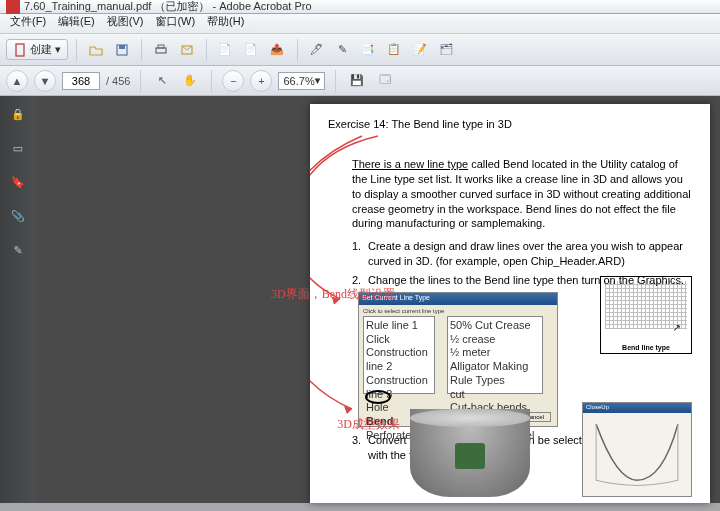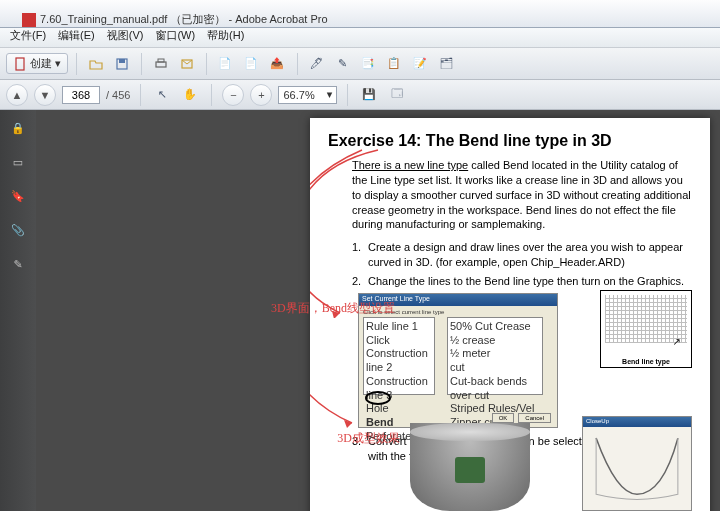--- a/index.html
+++ b/index.html
@@ -1,36 +1,36 @@
 <!DOCTYPE html>
 <html><head>
 <meta charset="utf-8">
 <style>
 *{margin:0;padding:0;box-sizing:border-box;font-family:"Microsoft YaHei",Arial,sans-serif;font-size:11px}
 body{width:720px;height:511px;background:#a7a9ac;overflow:hidden}
-.titlebar{background:linear-gradient(#fdfdfe,#e3e8ef);height:28px;display:flex;align-items:flex-end;padding:0 22px;border-bottom:1px solid #9ca8b8}
+.titlebar{background:linear-gradient(#fdfdfe,#e3e8ef);height:14px;display:flex;align-items:center;padding:0 6px;border-bottom:1px solid #9ca8b8}
 .titlebar .ico{width:14px;height:14px;background:#c33;margin-right:4px}
 .titlebar .ttl{color:#333;font-size:11px}
 .menubar{background:linear-gradient(#f7f9fb,#e6ebef);height:20px;display:flex;align-items:flex-start;border-bottom:1px solid #c8cdd3;padding:0 4px}
 .menubar span{padding:0 6px;color:#222;cursor:default}
 .toolbar{background:linear-gradient(#f3f5f7,#dde2e8);height:32px;display:flex;align-items:center;border-bottom:1px solid #b7bdc5;padding:0 6px;gap:4px}
 .tbtn{width:22px;height:22px;border:1px solid transparent;border-radius:3px;display:flex;align-items:center;justify-content:center;color:#44536a}
 .sep{width:1px;height:22px;background:#c6cdd6;margin:0 4px}
 .create{display:flex;align-items:center;background:linear-gradient(#fbfcfd,#e5eaef);border:1px solid #b6becb;border-radius:3px;padding:2px 6px;gap:3px;color:#333}
 .pgbar{background:linear-gradient(#f1f3f6,#dbe0e6);height:30px;display:flex;align-items:center;border-bottom:1px solid #b7bdc5;padding:0 6px;gap:6px}
 .rnd{width:22px;height:22px;border:1px solid #c5ccd6;border-radius:11px;background:linear-gradient(#fff,#e5eaef);display:flex;align-items:center;justify-content:center;color:#555}
 .pginput{width:38px;height:18px;border:1px solid #9aa4b2;background:#fff;text-align:center;font-size:11px}
 .pgof{color:#555;font-size:11px}
-.zoomsel{height:18px;border:1px solid #9aa4b2;background:#fff;display:flex;align-items:center;padding:0 4px;gap:12px;font-size:11px;color:#333}
+.zoomsel{height:18px;border:1px solid #9aa4b2;background:#fff;display:flex;align-items:center;padding:0 4px;gap:0;font-size:11px;color:#333}
 .workspace{display:flex;height:407px;background:#4a4a4a}
 .sidebar{width:36px;background:linear-gradient(90deg,#3e3f40,#4d4e4f);display:flex;flex-direction:column;align-items:center;padding-top:8px;gap:14px}
 .sideico{width:20px;height:20px;color:#bdbdbd;display:flex;align-items:center;justify-content:center}
 .canvas{flex:1;display:flex;justify-content:flex-end;padding:8px 10px 0 0;position:relative}
 .page{width:400px;height:399px;background:#fff;box-shadow:0 0 8px rgba(0,0,0,.5);padding:14px 18px;position:relative;font-family:"Times New Roman",serif;color:#000;overflow:hidden}
-.page h4{font-size:16px;font-weight:bold;margin-bottom:8px}
+.page h4{font-size:11px;font-weight:normal;margin-bottom:27px}
 .page .intro{font-size:9px;line-height:1.35;margin-bottom:8px;margin-left:24px}
 .page .intro .ul{text-decoration:underline}
 .page .step{font-size:9px;line-height:1.35;margin-left:24px;margin-bottom:4px;display:flex;gap:6px}
 .page .step .num{min-width:10px}
 .dlg{margin:4px 0 6px 30px;width:200px;height:135px;border:1px solid #888;background:#ece9d8;position:relative}
 .dlg .bar{height:12px;background:linear-gradient(#3a6ea5,#1f4d89);color:#fff;font-size:7px;padding:1px 3px}
 .dlg .body{padding:3px 4px;font-size:6px;color:#333}
 .dlg .lbl{font-size:6px;margin-bottom:2px}
 .dlg .cols{display:flex;gap:12px}
 .dlg .list{border:1px solid #888;background:#fff;width:72px;height:78px;font-size:6px;padding:2px;line-height:1.25}
@@ -166,20 +166,21 @@
                 <div>Construction line 3</div>
                 <div>Hole</div>
                 <div></div>
                 <div style="font-weight:bold">Bend</div>
                 <div>Perforate</div>
               </div>
             <div class="list" style="width:96px">
                 <div>50% Cut Crease</div>
                 <div>½ crease</div>
                 <div>½ meter</div>
+                <div>Alligator Making Rule Types</div>
                 <div>cut</div>
                 <div>Cut-back bends</div>
                 <div>over cut</div>
                 <div>Striped Rules/Vel</div>
                 <div>Zipper cut</div>
                 <div>Zipper left</div>
               </div>
           </div>
         </div>
         <div class="circ" style="width:26px;height:14px;left:6px;bottom:22px"></div>

